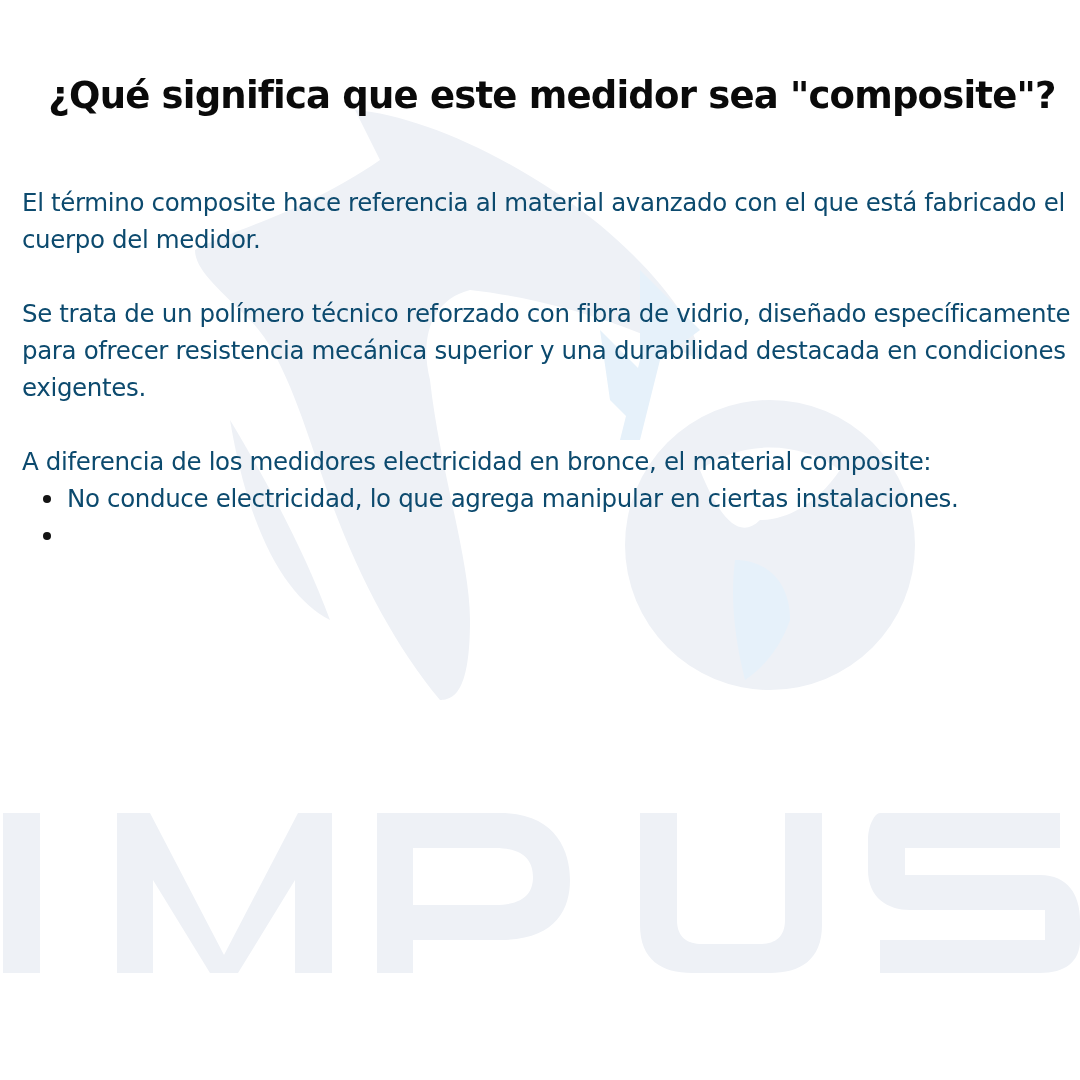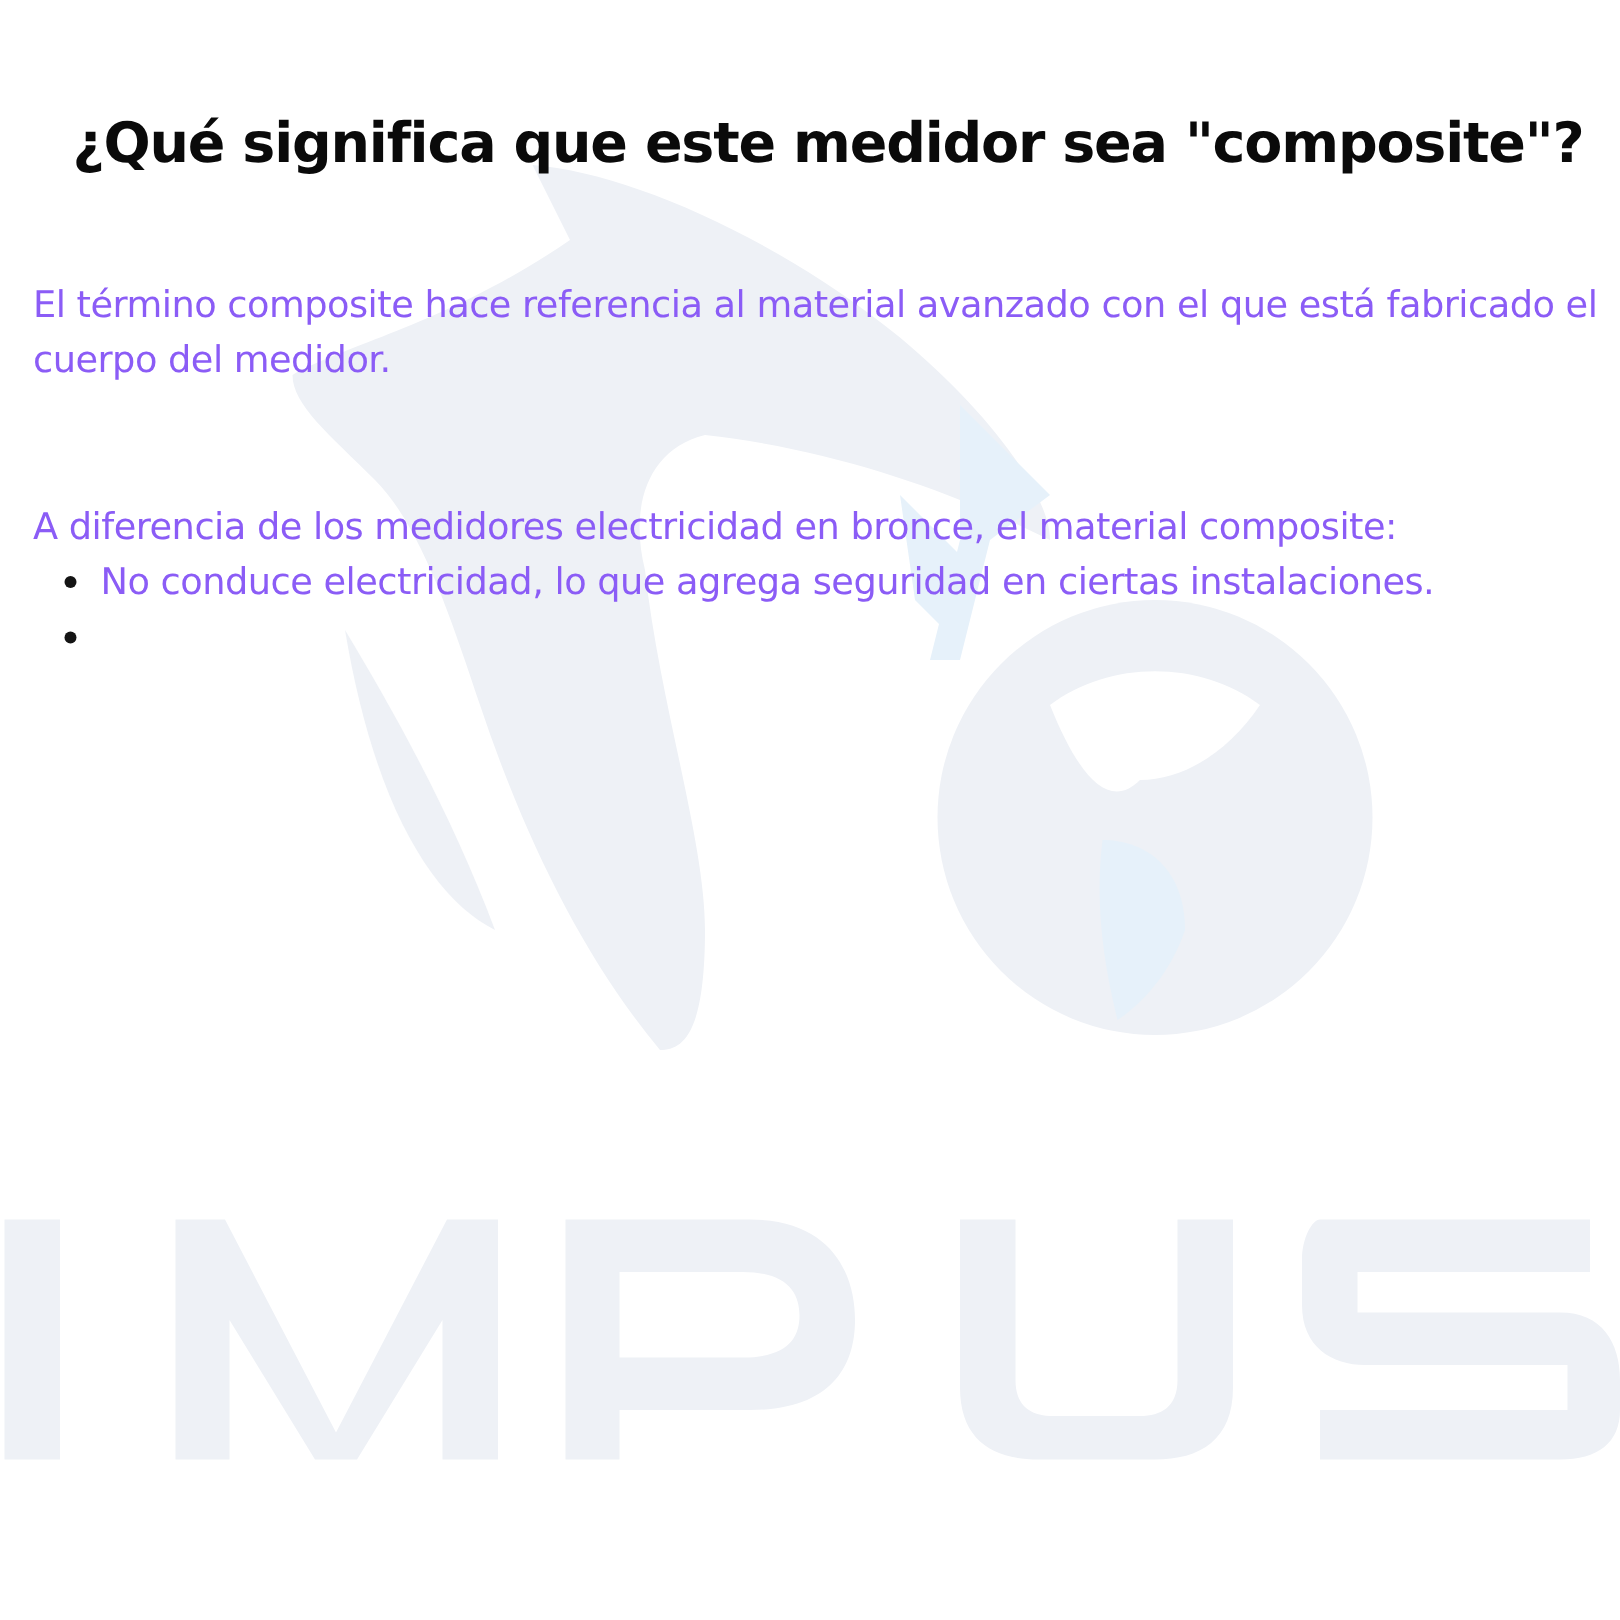--- a/index.html
+++ b/index.html
@@ -47,21 +47,21 @@
       line-height: 52px;
     }
     .body-text {
       position: absolute;
       left: 22px;
       top: 184px;
       width: 1050px;
       font-size: 24.5px;
       line-height: 37px;
       letter-spacing: -0.35px;
-      color: #8b5cf6;
+      color: #0c4a6e;
     }
     .body-text p {
       margin: 0;
     }
     .gap {
       height: 37px;
     }
     .bullets {
       list-style: none;
       margin: 0;
@@ -113,26 +113,27 @@
     <path d="M880 813 L 1060 813 L 1060 848 L 905 848 L 905 875 L 1040 875 C 1068 875, 1080 895, 1080 920 L 1080 940 C 1080 962, 1065 973, 1040 973 L 880 973 L 880 940 L 1045 940 L 1045 910 L 910 910 C 888 910, 868 898, 868 870 L 868 840 C 868 825, 875 813, 880 813 Z" fill="#eef1f6"></path>
   </svg>
 </div>
 
 <div class="content">
   <h1 class="title">¿Qué significa que este medidor sea "composite"?</h1>
 
   <div class="body-text">
     <p>El término composite hace referencia al material avanzado con el que está fabricado el cuerpo del medidor.</p>
     <div class="gap"></div>
+    <p>Se trata de un polímero técnico reforzado con fibra de vidrio, diseñado específicamente para ofrecer resistencia mecánica superior y una durabilidad destacada en condiciones exigentes.</p>
     <div class="gap"></div>
     <p>A diferencia de los medidores electricidad en bronce, el material composite:</p>
     <ul class="bullets">
       <li>
         <span class="dot"></span>
-        <span>No conduce electricidad, lo que agrega seguridad en ciertas instalaciones.</span>
+        <span>No conduce electricidad, lo que agrega manipular en ciertas instalaciones.</span>
       </li>
       <li>
         <span class="dot"></span>
       </li>
     </ul>
     <div class="gap"></div>
   </div>
 </div>
 
 </body></html>

